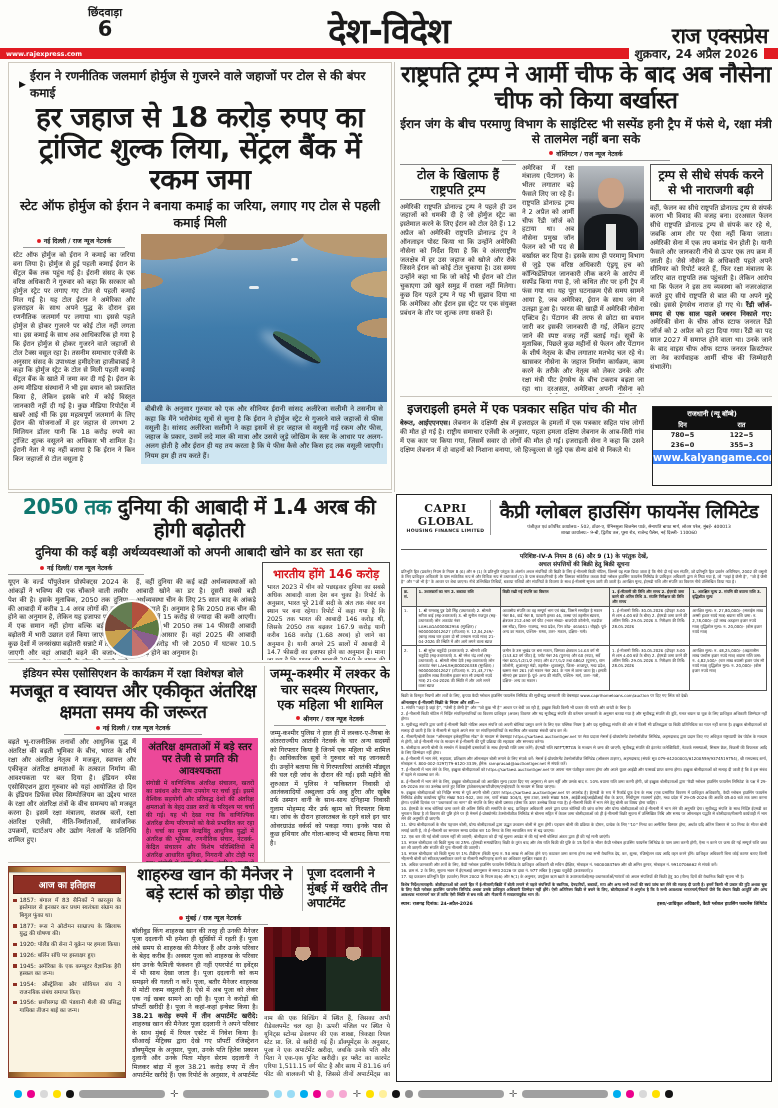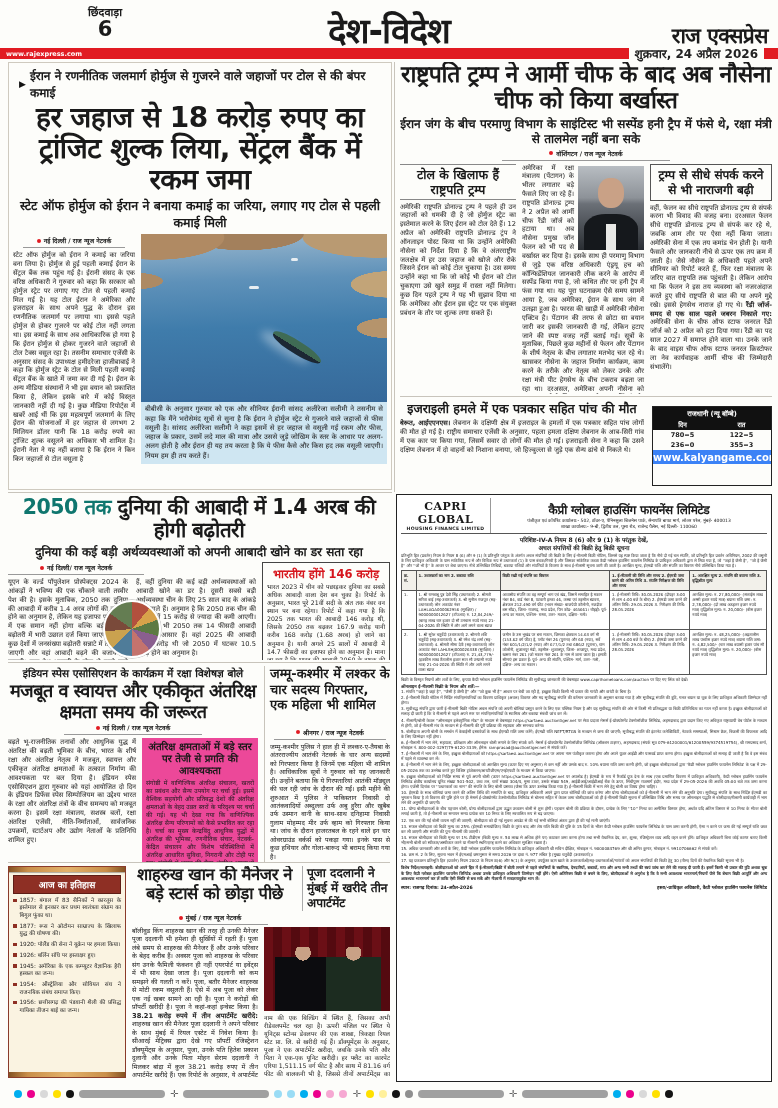--- a/index.html
+++ b/index.html
@@ -94,21 +94,21 @@
   .space { left:8px; top:604px; width:250px; height:196px; }
   .kick2 { font-size:10.5px; font-weight:bold; text-align:center; }
   .h4x { font-size:18px; font-weight:bold; text-align:center; line-height:1.15; letter-spacing:-0.5px; margin:1px 0; }
   .space-grid { display:grid; grid-template-columns:1fr 116px; gap:6px; height:128px; overflow:hidden; }
   .inset { background:#ec4899; padding:3px 4px; overflow:hidden; }
   .inset h5 { font-size:10px; font-weight:bold; text-align:center; line-height:1.2; margin-bottom:2px; }
   .inset p { font-size:6.1px; line-height:1.3; text-align:justify; }
 
   
   .jammu { left:264px; top:604px; width:126px; height:196px; border-left:0.5px solid #c8c4bb; padding-left:5px; }
-  .jammu h3 { font-size:13px; font-weight:bold; text-align:left; line-height:1.2; margin-bottom:15px; }
+  .jammu h3 { font-size:13px; font-weight:bold; text-align:center; line-height:1.2; margin-bottom:1px; }
 
   
   .hist { left:8px; top:804px; width:118px; height:212px; background:#faf3e1; border:1.5px solid #8a3b2a; padding:8px 4px 4px; }
   .scrollbar { position:absolute; left:-3px; right:-3px; height:8px; border-radius:4px; background:linear-gradient(90deg,#7a4a1e,#c98f4a 18%,#e3b26b 50%,#c98f4a 82%,#7a4a1e); box-shadow:0 1px 1px rgba(0,0,0,0.3); }
   .sb-top { top:-3px; } .sb-bot { bottom:-3px; }
   .hist-title { background:#8e2f24; color:#fff; font-size:9px; font-weight:bold; text-align:center; padding:2px 0; border:0.5px solid #5e1d15; margin-bottom:3px; }
   .hist-item { display:flex; gap:3px; font-size:5.7px; line-height:1.3; text-align:justify; margin-bottom:3.5px; color:#222; }
   .hist-item .sq { flex:0 0 auto; width:3.5px; height:3.5px; background:#8e2f24; margin-top:1.5px; }
 
   
@@ -118,25 +118,25 @@
   .pooja { font-size:12px; font-weight:bold; line-height:1.25; border-left:0.5px solid #aaa; padding-left:4px; text-align:left; }
   .srk-grid { display:grid; grid-template-columns:126px 1fr; gap:6px; height:158px; overflow:hidden; margin-top:2px; }
   .srkphoto { position:relative; width:100%; height:84px; overflow:hidden; background:repeating-linear-gradient(90deg,#6b0f16 0 9px,#540a10 9px 18px); }
   .person { position:absolute; bottom:0; height:76%; width:44%; }
   .p1 { left:9%; background:radial-gradient(circle 8px at 50% 9%, #c9a186 97%, rgba(0,0,0,0) 98%), linear-gradient(180deg, rgba(0,0,0,0) 0 15%, #0c0c0f 16% 100%); }
   .p2 { right:7%; background:radial-gradient(circle 8px at 50% 9%, #c9a186 97%, rgba(0,0,0,0) 98%), linear-gradient(180deg, rgba(0,0,0,0) 0 15%, #1c2c20 16% 100%); }
   .caption { font-size:6.2px; line-height:1.3; text-align:justify; margin-top:3px; }
 
   
   .capri { left:396px; top:432px; width:376px; height:588px; border:1px solid #222; padding:3px 4px; background:#fff; }
-  .cap-hdr { display:grid; grid-template-columns:90px 1fr; align-items:center; border-bottom:0.5px solid #555; padding-bottom:0; }
+  .cap-hdr { display:grid; grid-template-columns:90px 1fr; align-items:center; border-bottom:0.5px solid #555; padding-bottom:13px; }
   .cap-logo { text-align:center; border-right:0.5px solid #999; padding:2px; }
   .cap-logo .l1 { font-family:"DejaVu Serif","Liberation Serif",serif; font-size:11px; font-weight:bold; letter-spacing:0.5px; }
   .cap-logo .l2 { font-size:4.6px; font-weight:bold; letter-spacing:0.3px; }
-  .cap-title { font-size:12px; font-weight:bold; text-align:center; letter-spacing:-0.3px; }
+  .cap-title { font-size:19px; font-weight:bold; text-align:center; letter-spacing:-0.3px; }
   .cap-addr { font-size:4.5px; text-align:center; line-height:1.35; }
   .cap-app { font-size:6px; font-weight:bold; text-align:center; line-height:1.35; margin:2px 0 1px; }
   .cap-intro { font-size:3.9px; line-height:1.3; text-align:justify; }
   .cap-table { width:100%; border-collapse:collapse; margin:2px 0; }
   .cap-table th, .cap-table td { border:0.5px solid #555; font-size:3.9px; line-height:1.3; padding:1.5px 2px; vertical-align:top; text-align:left; }
   .cap-table th { font-weight:bold; background:#f2f0ea; }
   .cw0{width:4%;} .cw1{width:23%;} .cw2{width:30%;} .cw3{width:22%;} .cw4{width:21%;}
   .cap-web { font-size:4px; line-height:1.3; margin:1px 0; }
   .cap-terms-title { font-size:4.4px; font-weight:bold; margin-top:1px; }
   .term { font-size:4px; line-height:1.28; text-align:justify; margin-bottom:1px; }

